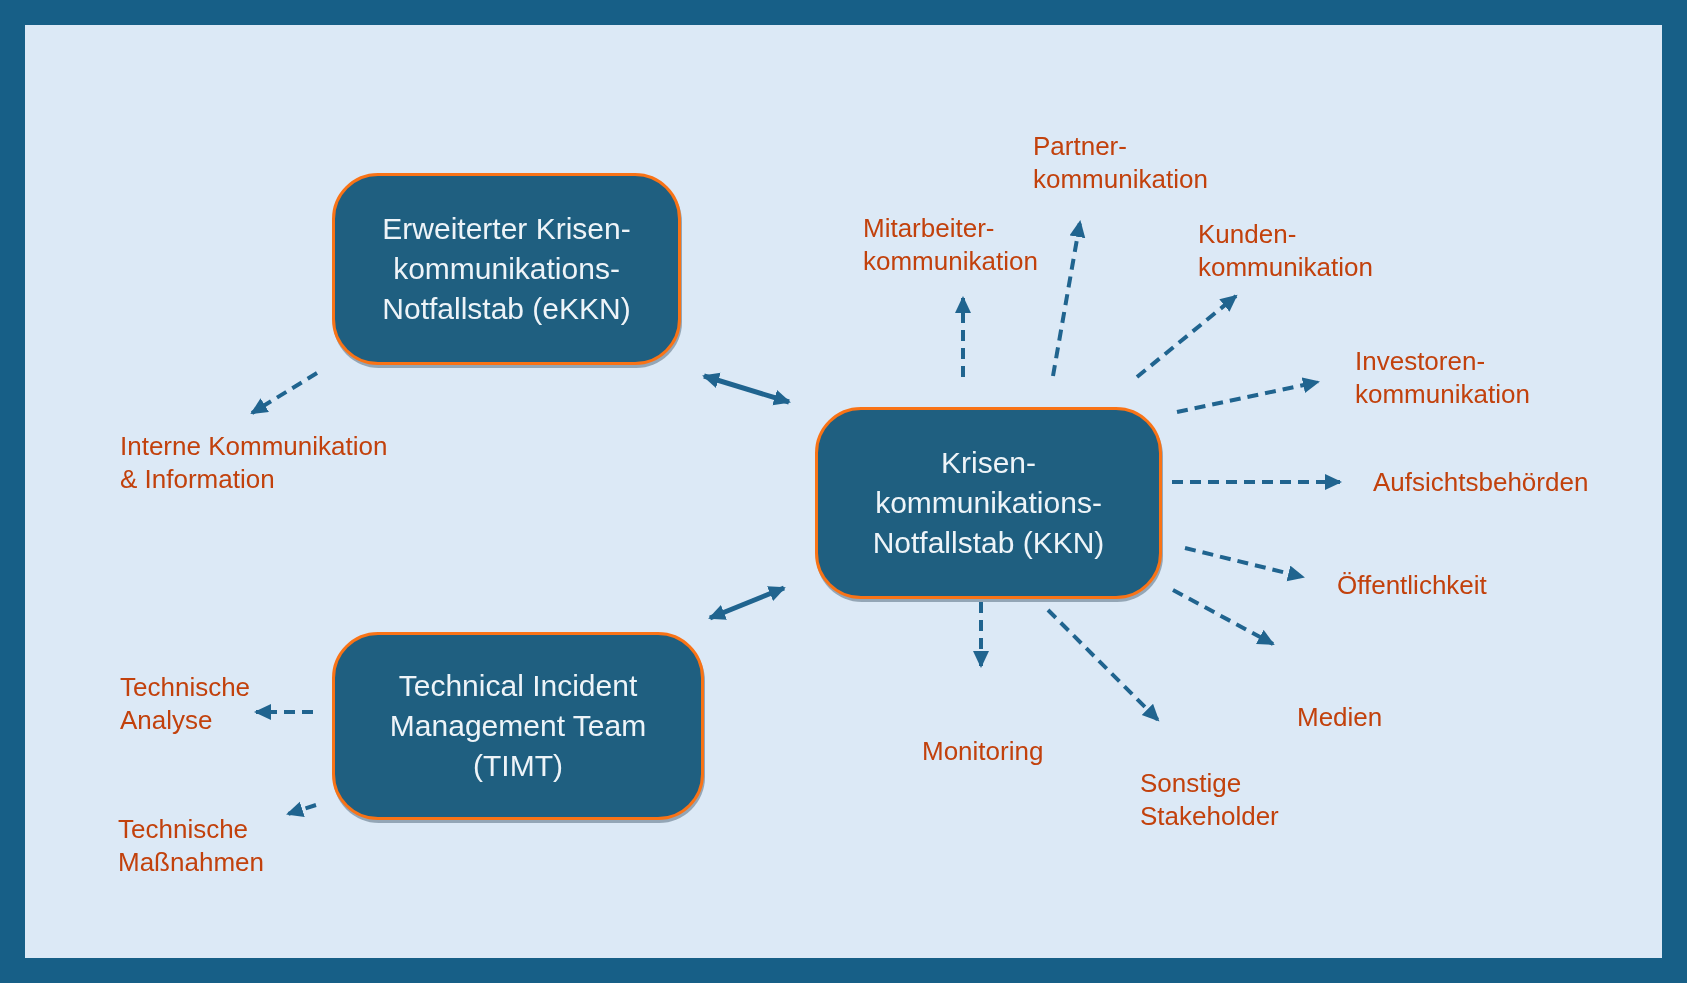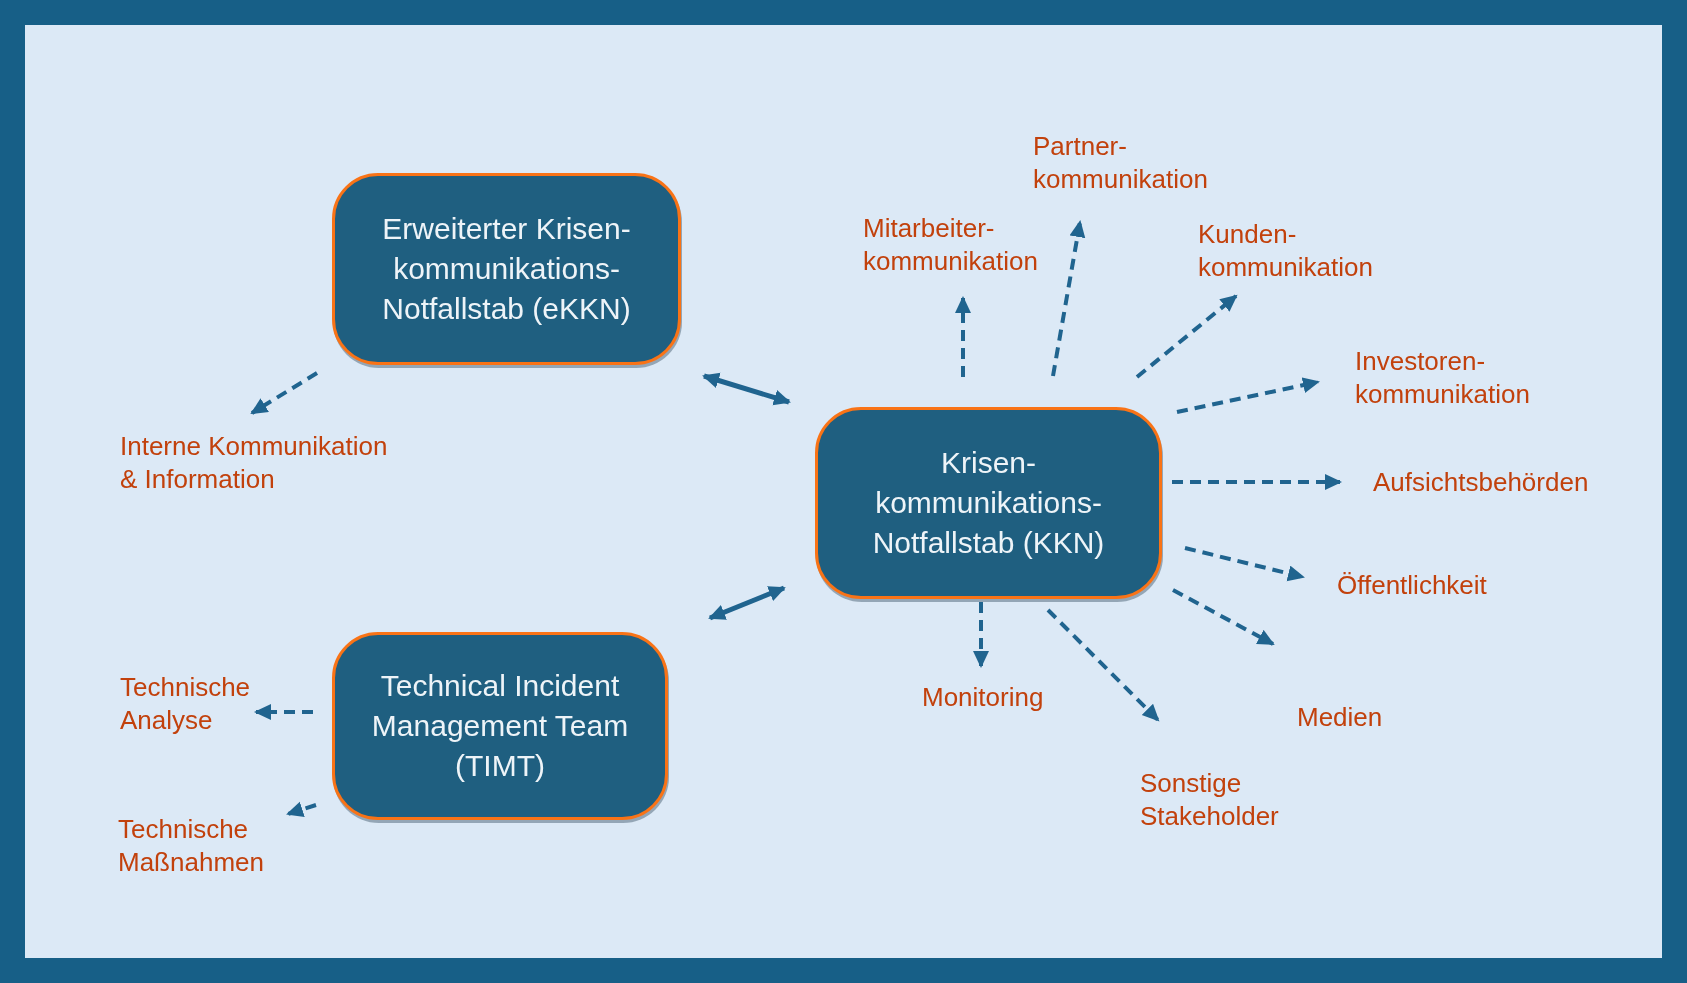--- a/index.html
+++ b/index.html
@@ -97,39 +97,39 @@
       <line class="solid" x1="704" y1="376" x2="789" y2="402" marker-start="url(#ahr)" marker-end="url(#ah)"></line>
       <line class="solid" x1="710" y1="618" x2="784" y2="588" marker-start="url(#ahr)" marker-end="url(#ah)"></line>
     </svg>
 
     <div class="node" style="left:307px; top:148px; width:349px; height:192px;">Erweiterter Krisen-
 kommunikations-
 Notfallstab (eKKN)</div>
     <div class="node" style="left:790px; top:382px; width:347px; height:192px;">Krisen-
 kommunikations-
 Notfallstab (KKN)</div>
-    <div class="node" style="left:307px; top:607px; width:336px; height:188px;">Technical Incident
+    <div class="node" style="left:307px; top:607px; width:372px; height:188px;">Technical Incident
 Management Team
 (TIMT)</div>
 
     <div class="label" style="left:95px; top:405px;">Interne Kommunikation
 &amp; Information</div>
     <div class="label" style="left:838px; top:187px;">Mitarbeiter-
 kommunikation</div>
     <div class="label" style="left:1008px; top:105px;">Partner-
 kommunikation</div>
     <div class="label" style="left:1173px; top:193px;">Kunden-
 kommunikation</div>
     <div class="label" style="left:1330px; top:320px;">Investoren-
 kommunikation</div>
     <div class="label" style="left:1348px; top:441px;">Aufsichtsbehörden</div>
     <div class="label" style="left:1312px; top:536px;margin-top:8px;">Öffentlichkeit</div>
     <div class="label" style="left:1272px; top:636px;margin-top:40px;">Medien</div>
     <div class="label" style="left:1115px; top:731px;margin-top:11px;">Sonstige
 Stakeholder</div>
-    <div class="label" style="left:897px; top:656px;">Monitoring</div>
+    <div class="label" style="left:897px; top:710px;">Monitoring</div>
     <div class="label" style="left:95px; top:646px;">Technische
 Analyse</div>
     <div class="label" style="left:93px; top:788px;">Technische
 Maßnahmen</div>
 
   </div>
 </div>
 
 </body></html>

